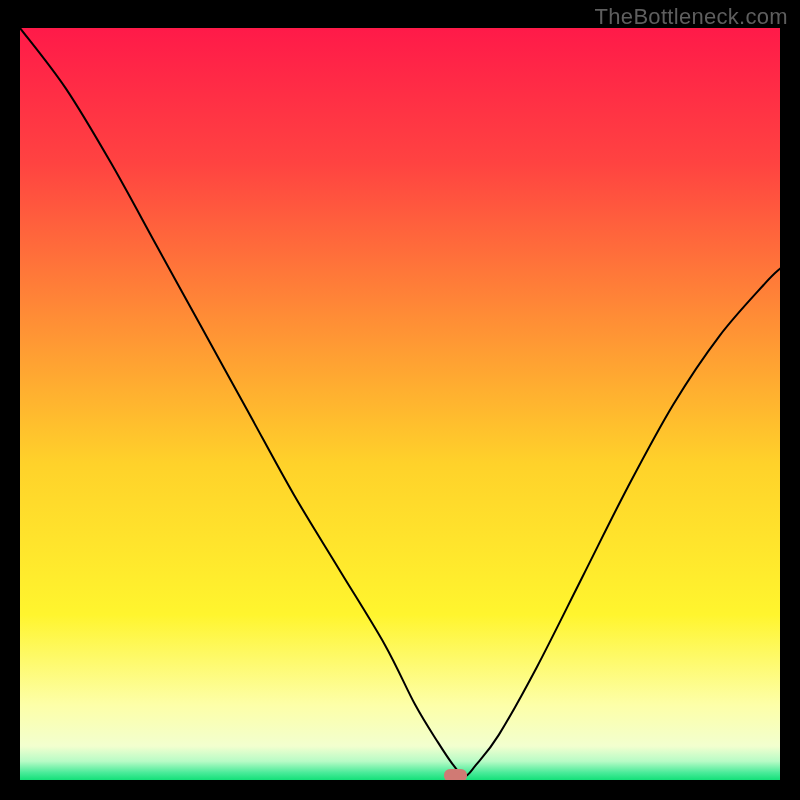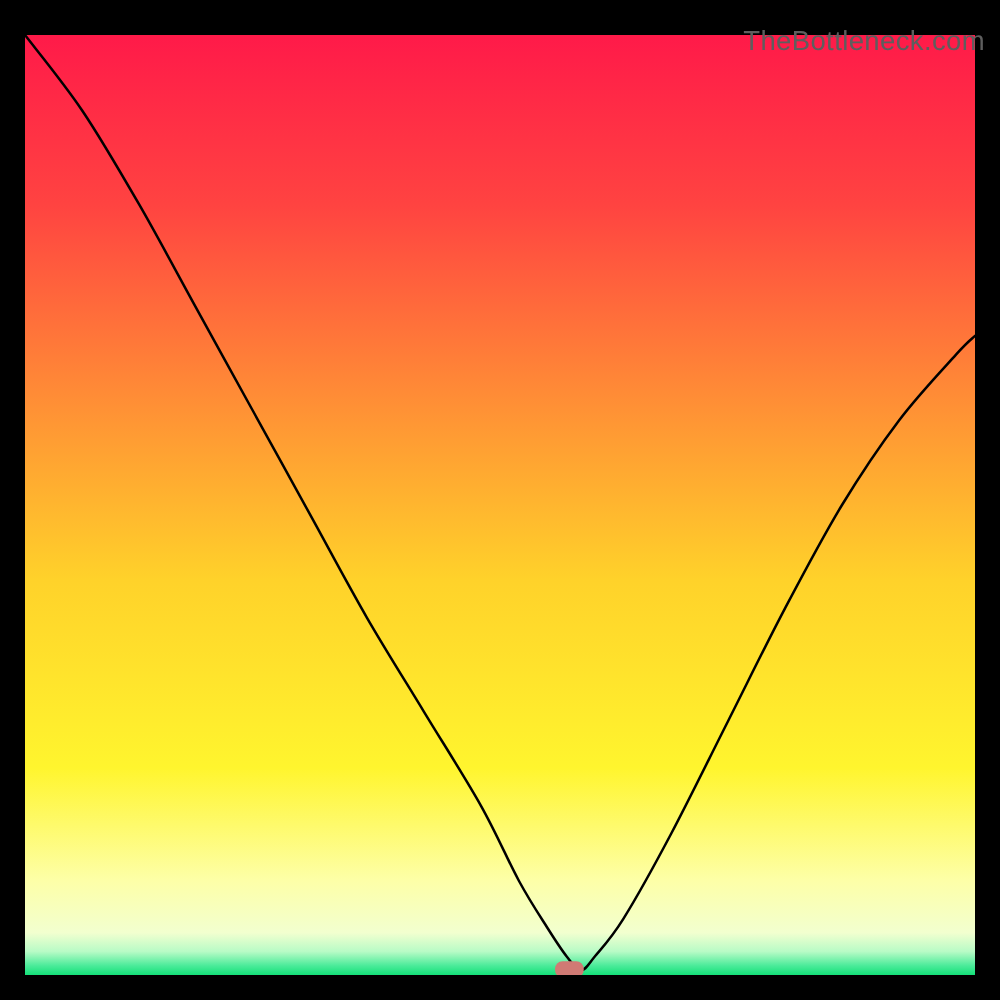--- a/index.html
+++ b/index.html
@@ -19,21 +19,20 @@
   }
   .watermark {
     position: absolute;
     top: 4px;
     right: 12px;
     color: #5e5e5e;
     font-size: 22px;
     font-weight: 500;
     letter-spacing: 0.3px;
     z-index: 10;
-    margin-top: 16px;
   }
   .plot-area {
     position: absolute;
     left: 20px;
     top: 28px;
     width: 760px;
     height: 752px;
     overflow: hidden;
   }
   .gradient-bg {

